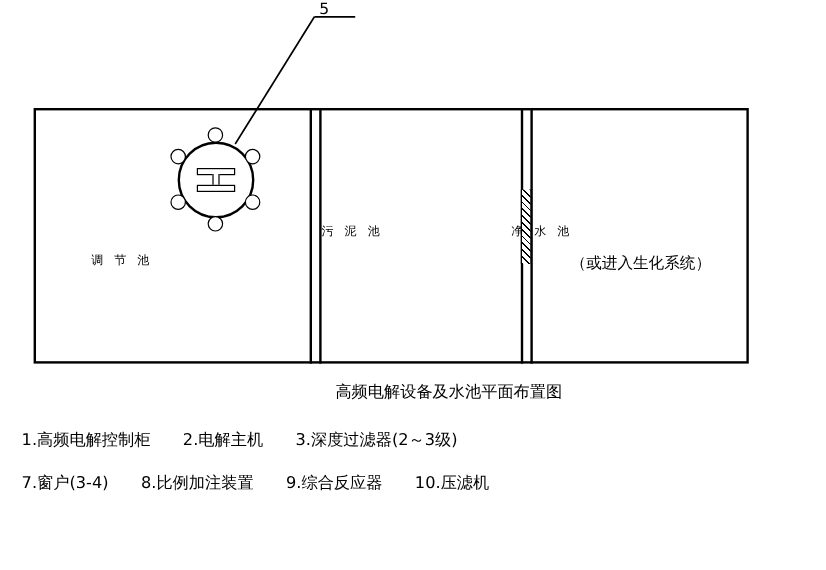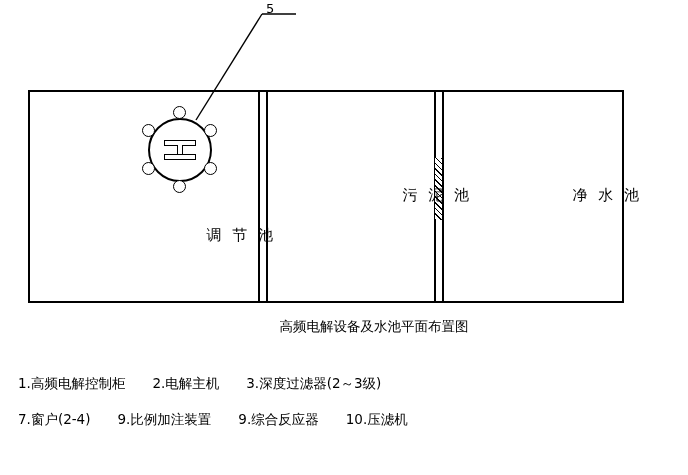--- a/index.html
+++ b/index.html
@@ -150,29 +150,28 @@
     position: absolute;
     left: 266px;
     top: 2px;
     font-size: 13px;
     line-height: 14px;
   }
 
   
   .pool-label {
     position: absolute;
-    text-align: right;
-    font-size: 15px;
+    text-align: left;
+    font-size: 10px;
     letter-spacing: 3px;
     white-space: nowrap;
-    margin-left: 40px;
   }
   .label-tiaojie {
     left: 76px;
-    top: 226px;
+    top: 210px;
     width: 160px;
   }
   .label-wuni {
     left: 268px;
     top: 186px;
     width: 164px;
   }
   .label-jingshui {
     left: 426px;
     top: 186px;
@@ -198,21 +197,20 @@
     text-align: center;
     font-size: 13.5px;
     padding-left: 30px;
   }
 
   .legend {
     position: absolute;
     left: 18px;
     top: 358px;
     width: 660px;
-    margin-top: 16px;
   }
   .legend-line {
     font-size: 13.5px;
     line-height: 19px;
     margin-bottom: 17px;
     white-space: nowrap;
   }
 </style>
 </head>
 <body>
@@ -250,22 +248,23 @@
       <line x1="262" y1="14" x2="196" y2="120" stroke="#000" stroke-width="1.4"></line>
     </svg>
     <div class="callout-num">5</div>
 
     <div class="pool-label label-tiaojie">调 节 池</div>
 
     <div class="pool-label label-wuni">污 泥 池</div>
 
     <div class="pool-label label-jingshui">净 水 池</div>
 
+    <div class="sub-label">（或进入生化系统）</div>
   </div>
 
   <div class="caption">高频电解设备及水池平面布置图</div>
 
   <div class="legend">
     <div class="legend-line">1.高频电解控制柜　　2.电解主机　　3.深度过滤器(2～3级)</div>
-    <div class="legend-line">7.窗户(2-4)　　9.比例加注装置　　9.综合反应器　　10.压滤机</div>
+    <div class="legend-line">7.窗户(3-4)　　8.比例加注装置　　9.综合反应器　　10.压滤机</div>
   </div>
 
 </div>
 
 </body></html>

